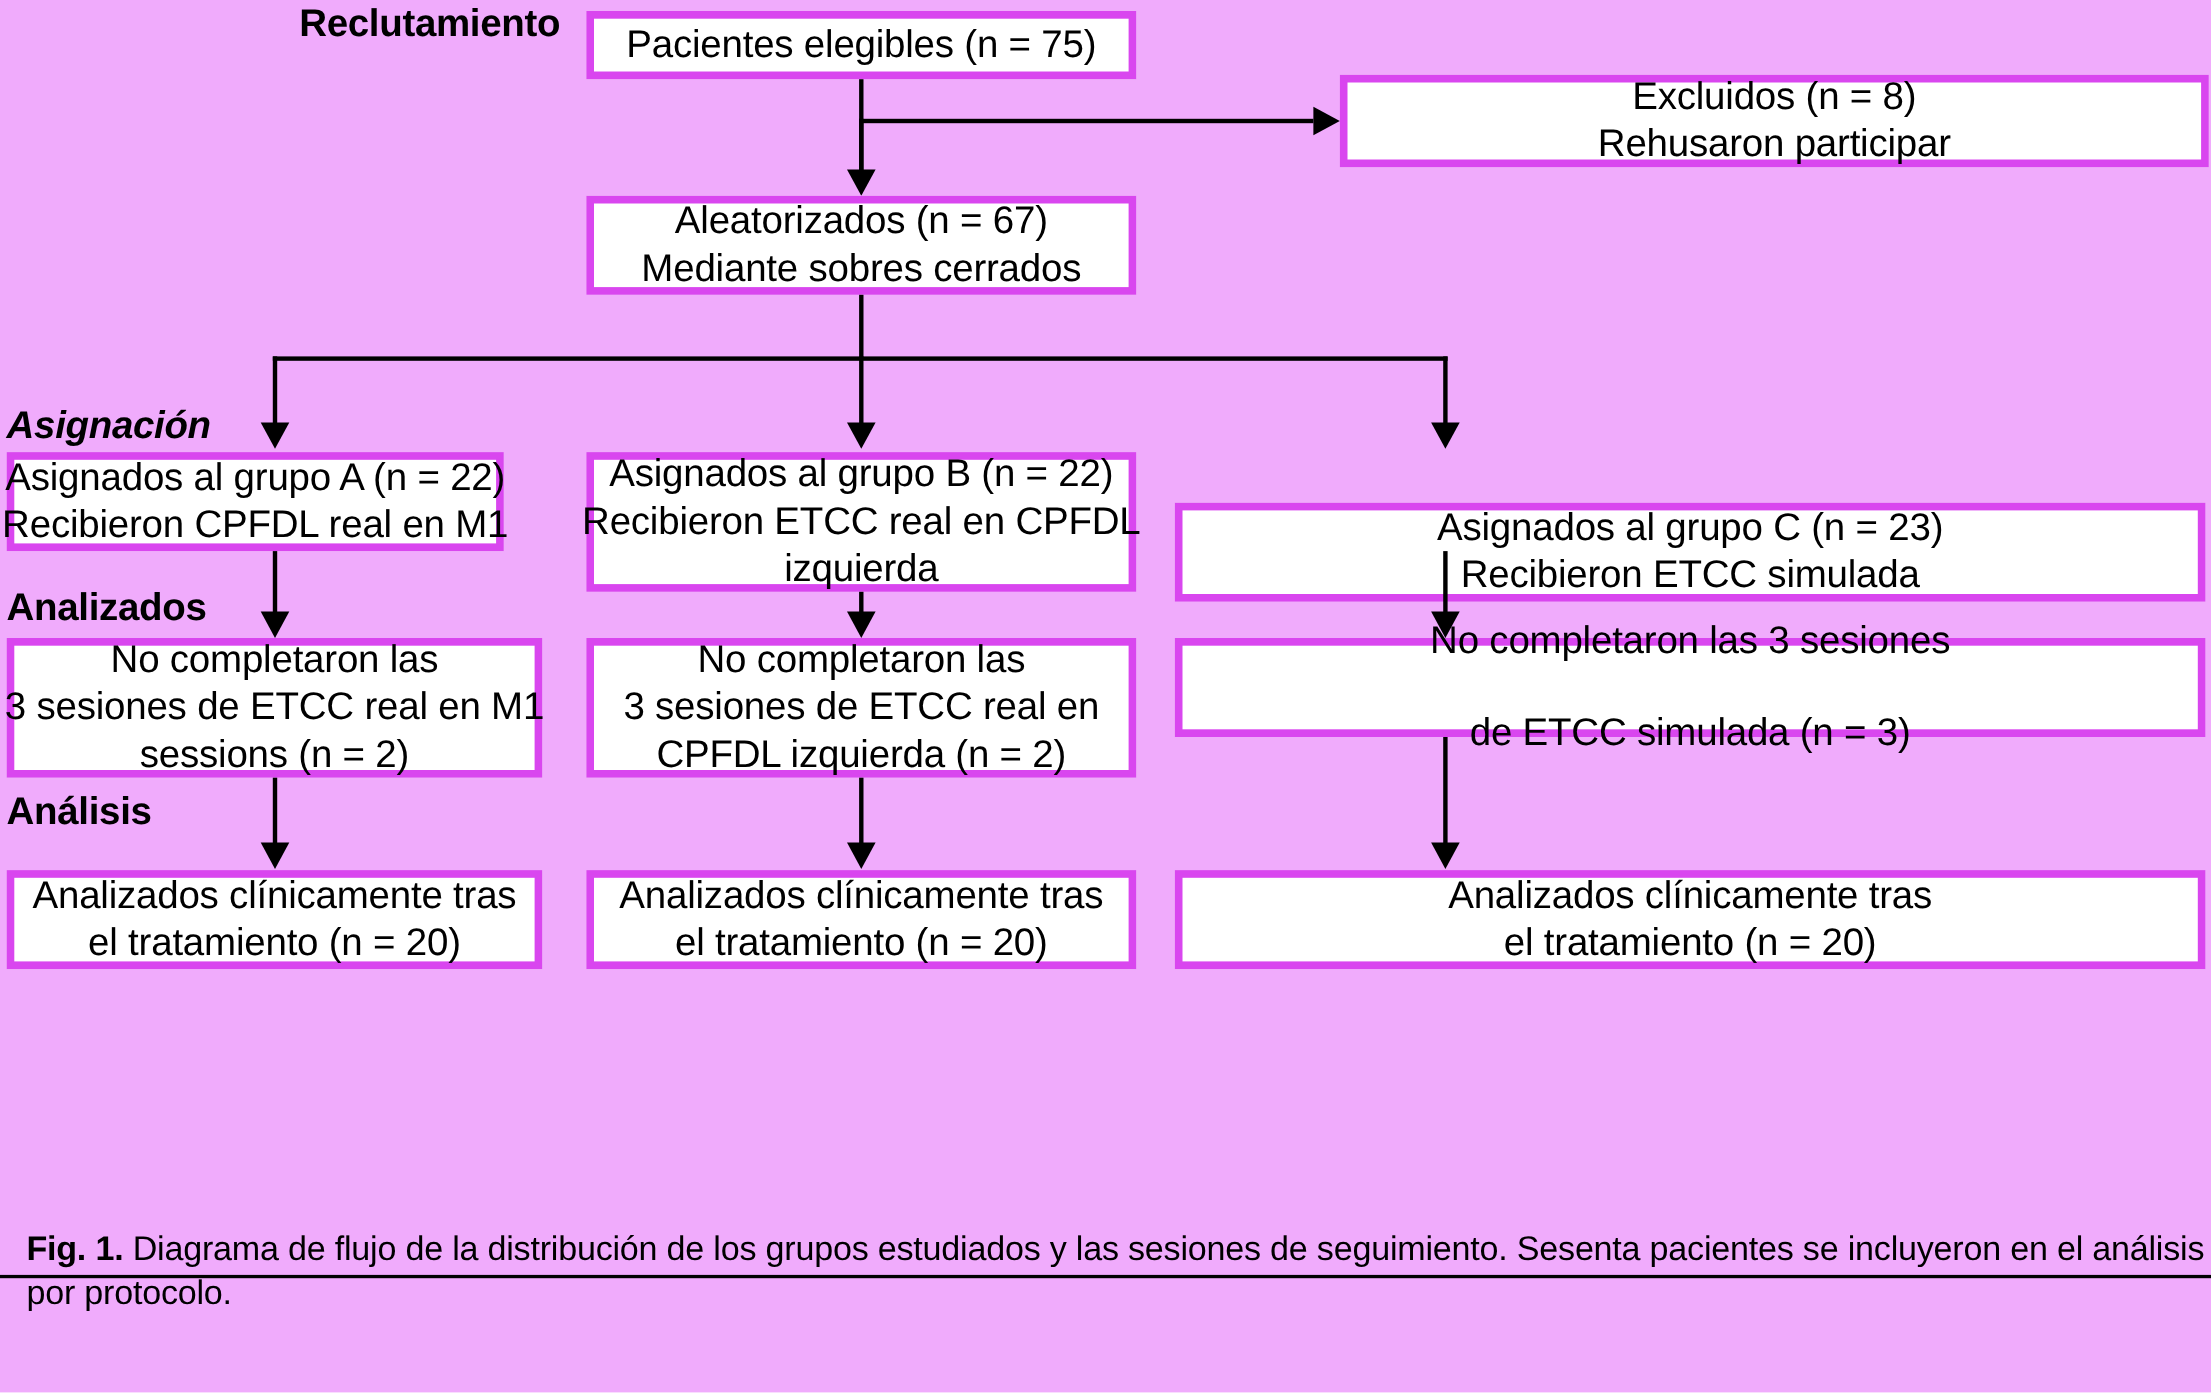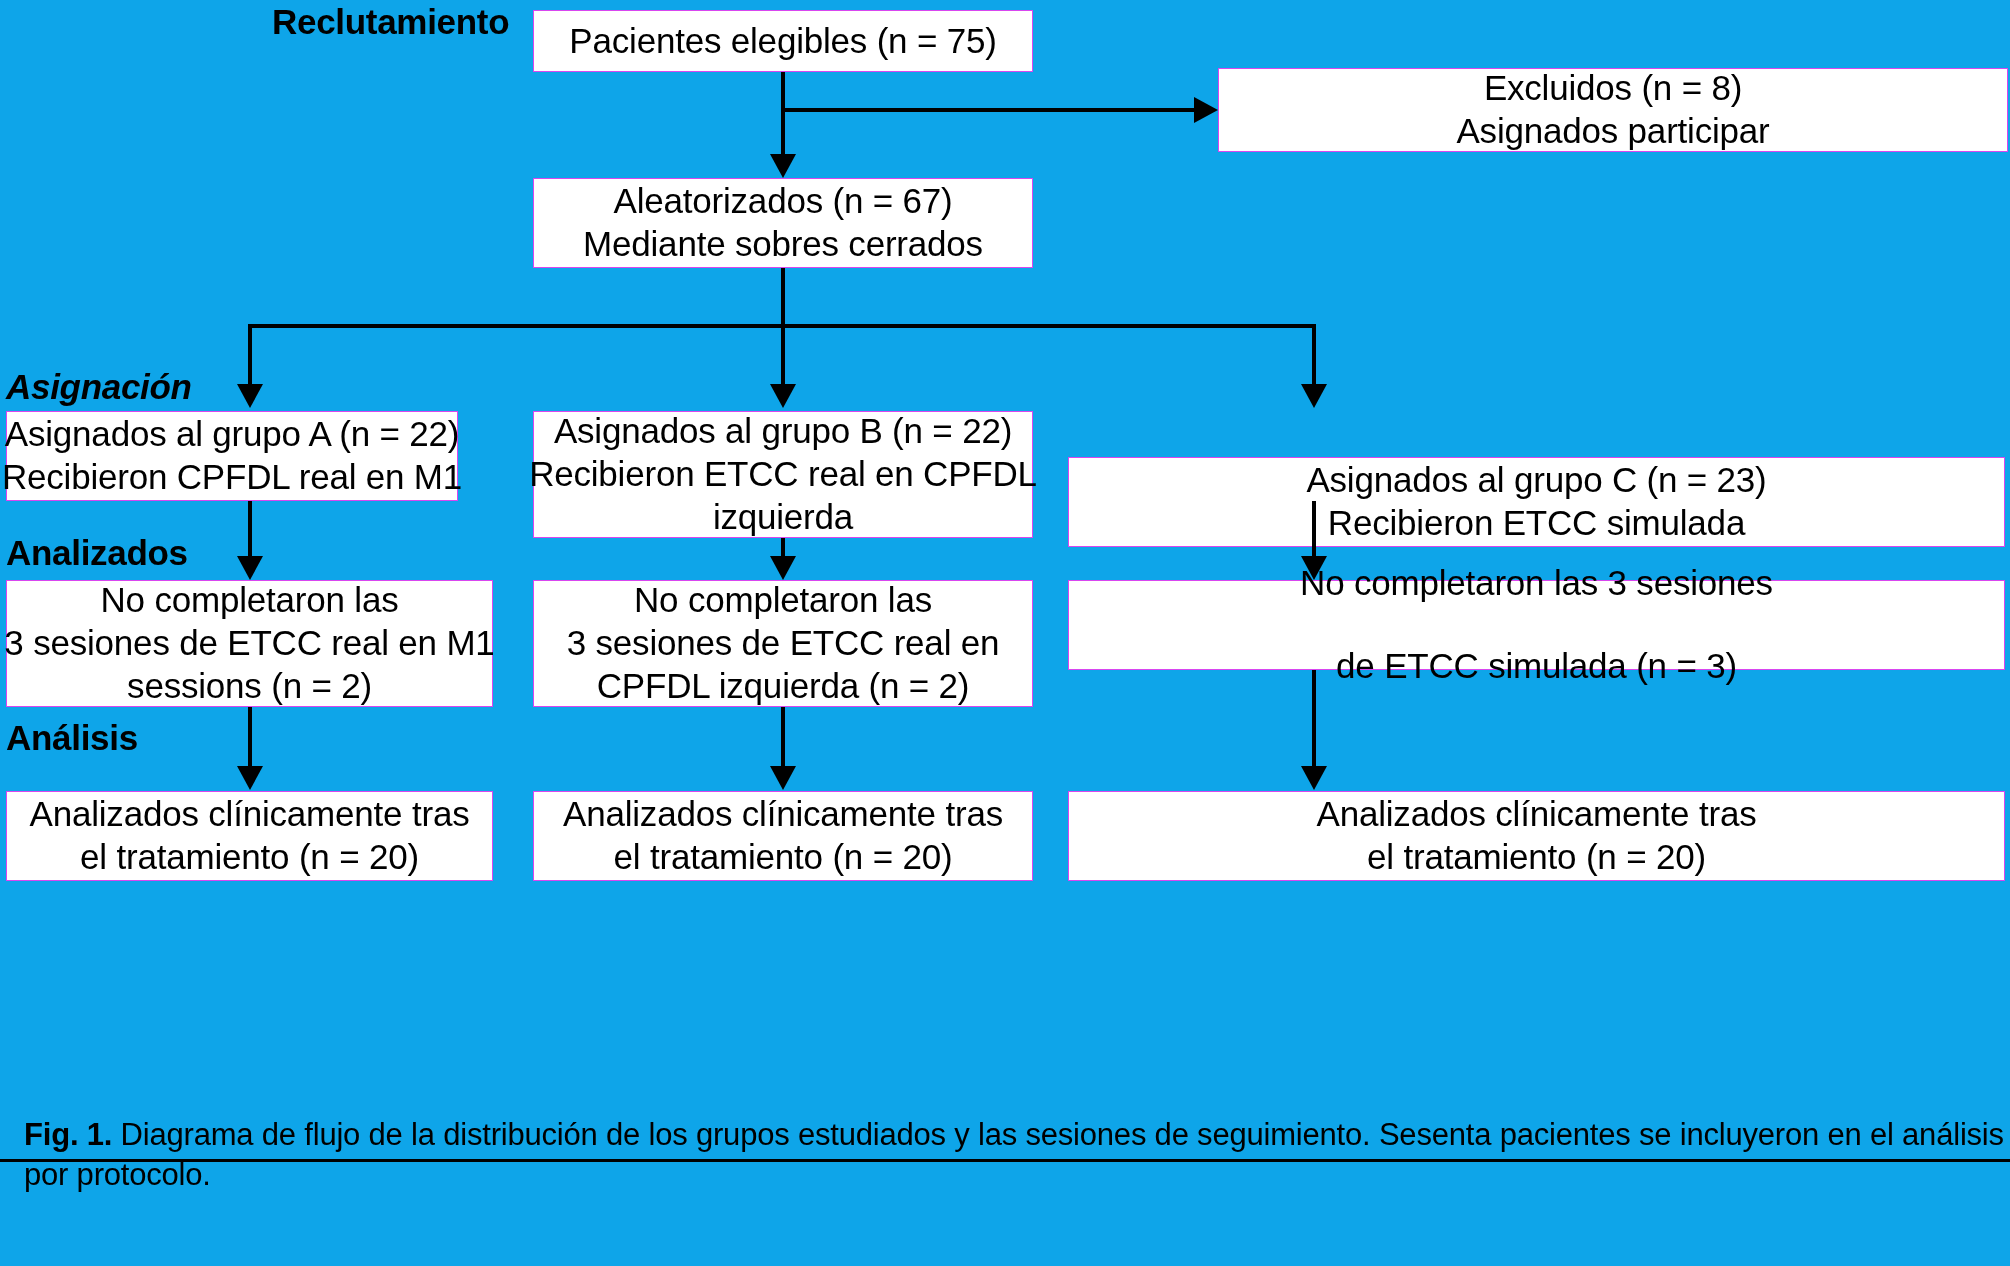--- a/index.html
+++ b/index.html
@@ -8,29 +8,29 @@
     background: #ffffff;
   }
   body {
     font-family: "Liberation Sans", sans-serif;
     color: #000000;
   }
   #page {
     position: relative;
     width: 2010px;
     height: 1266px;
-    background: #0ea5e9;
+    background: #f0abfc;
     overflow: hidden;
   }
 
   
   .node {
     position: absolute;
     box-sizing: border-box;
-    border: 1px solid #d946ef;
+    border: 7px solid #d946ef;
     background: #ffffff;
     display: flex;
     flex-direction: column;
     align-items: center;
     justify-content: center;
     text-align: center;
     font-size: 35px;
     line-height: 1.22;
     letter-spacing: -0.2px;
     padding: 4px 2px;
@@ -102,21 +102,21 @@
   <div class="stage" style="left:6px; top:533px;">Analizados</div>
 
   <div class="stage" style="left:6px; top:718px;">Análisis</div>
 
   <div class="node" style="left:533px; top:10px; width:500px; height:62px;">
     <span class="ln">Pacientes elegibles (n = 75)</span>
   </div>
 
   <div class="node" style="left:1218px; top:68px; width:790px; height:84px;">
     <span class="ln">Excluidos (n = 8)</span>
-    <span class="ln">Asignados participar</span>
+    <span class="ln">Rehusaron participar</span>
   </div>
 
   <div class="vline" style="left:781px; top:72px; height:84px;"></div>
 
   <div class="hline" style="left:781px; top:108px; width:413px;"></div>
   <div class="arrow-right" style="left:1194px; top:97px;"></div>
 
   <div class="vline" style="left:781px; top:108px; height:48px;"></div>
   <div class="arrow-down" style="left:770px; top:154px;"></div>
 

